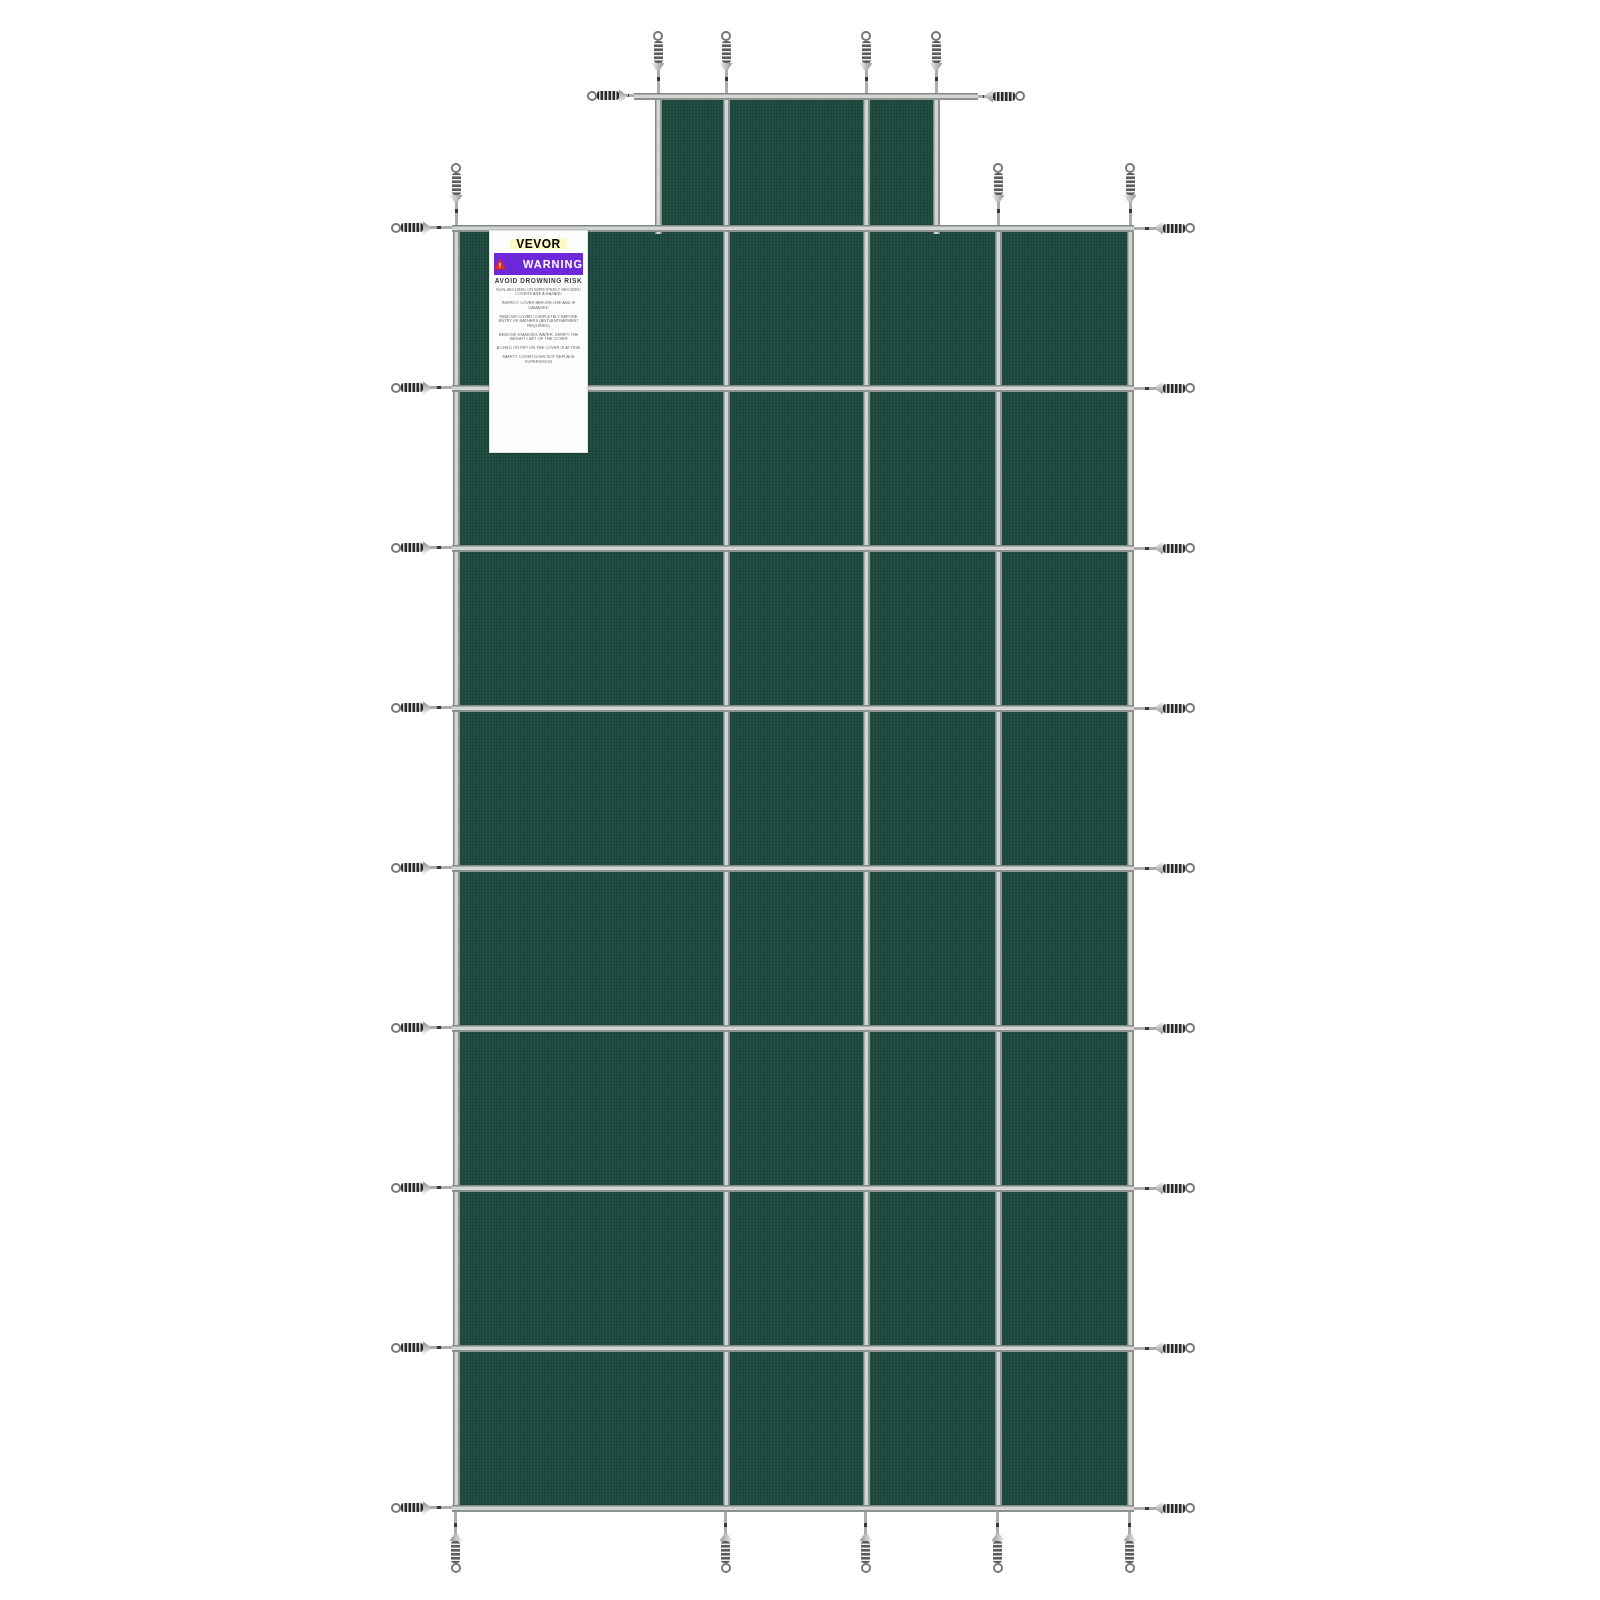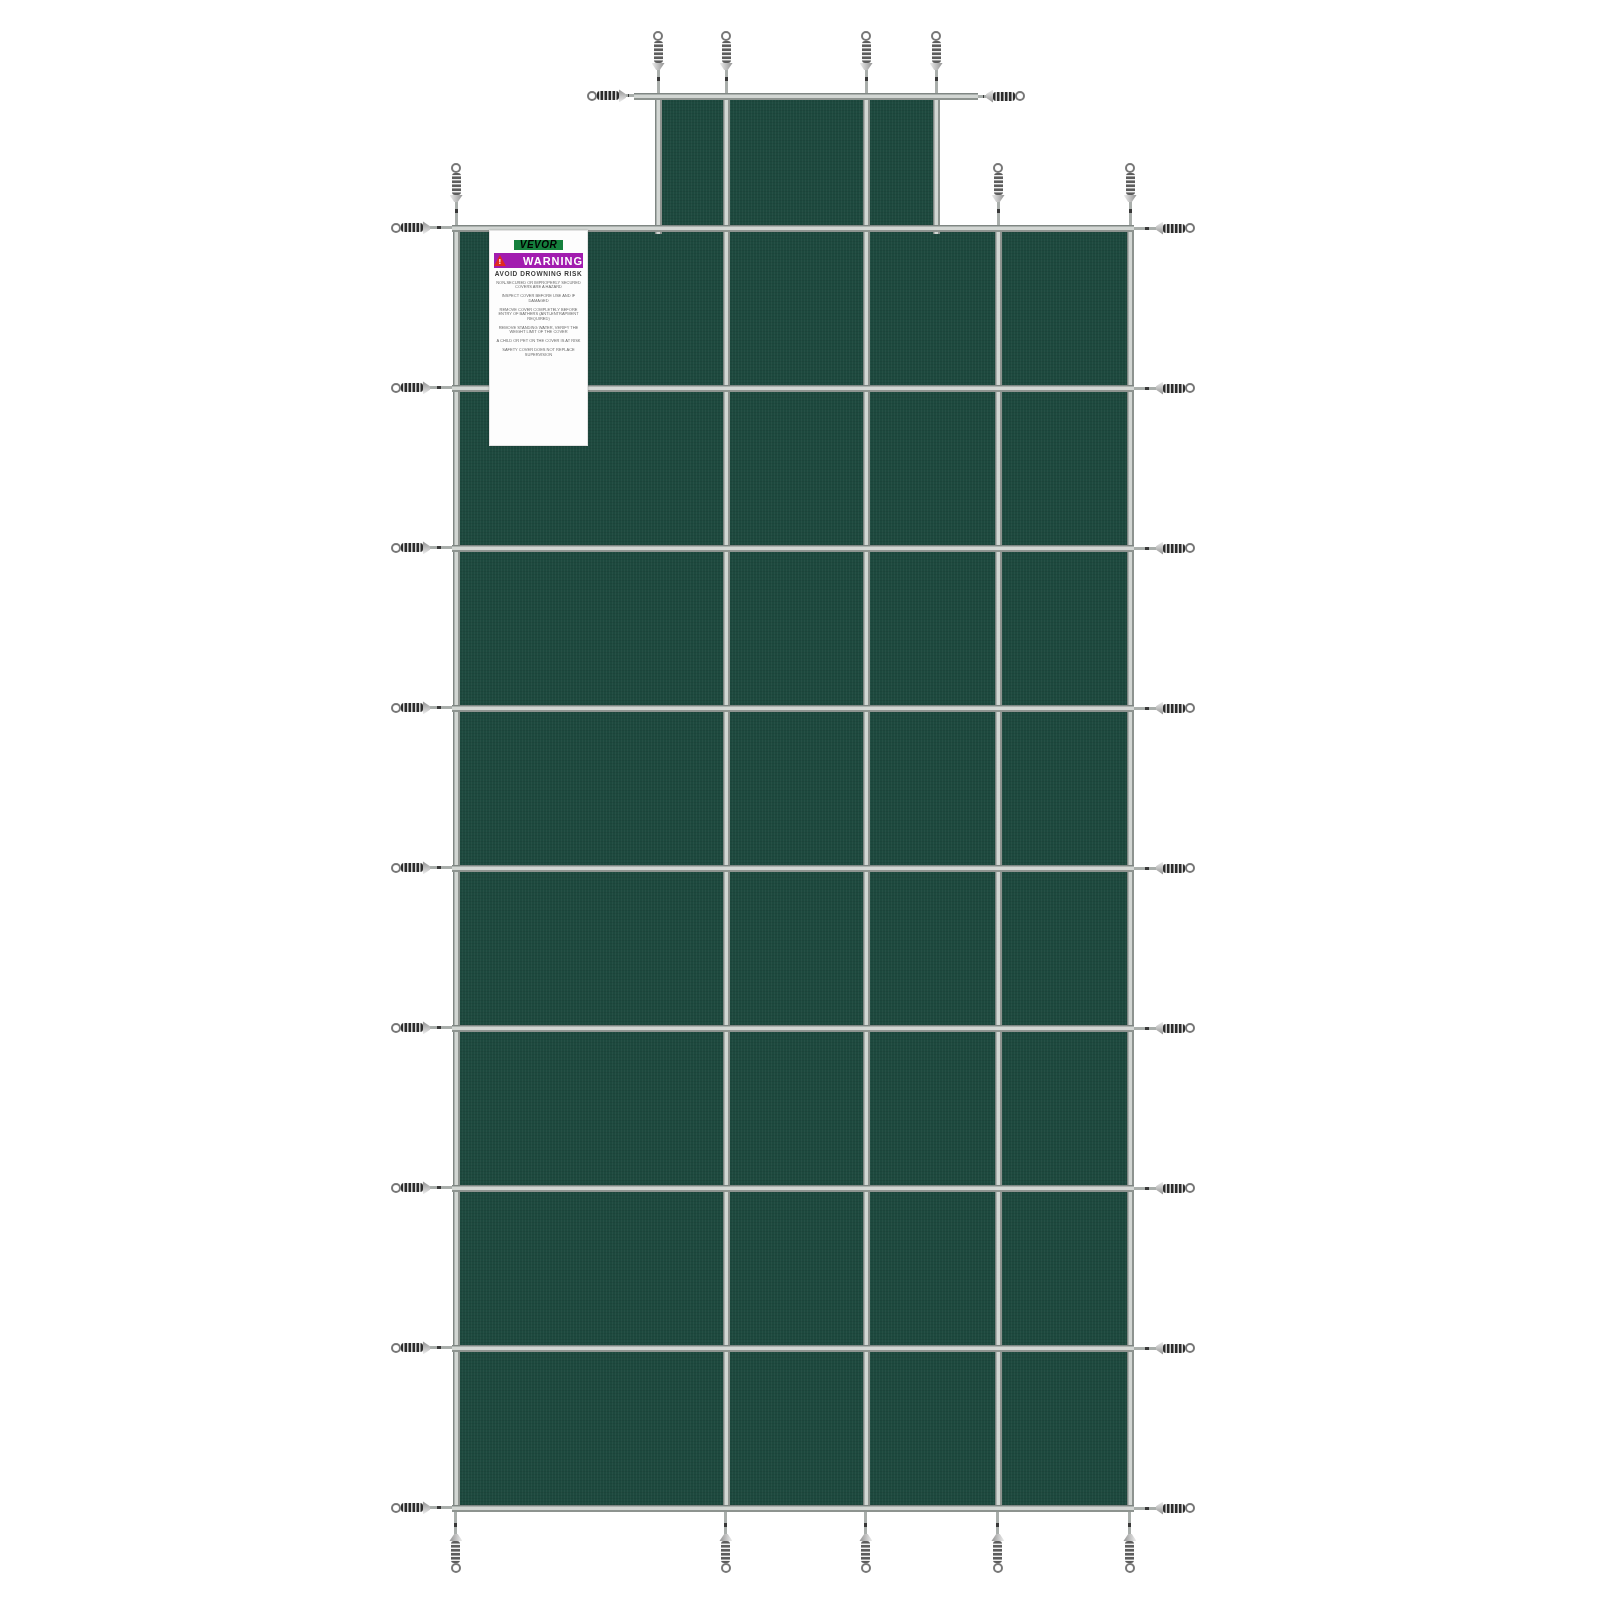--- a/index.html
+++ b/index.html
@@ -30,24 +30,24 @@
   .sp-coil{width:22px;height:9px;flex:0 0 auto;border-radius:3px;
     background:repeating-linear-gradient(90deg,#2b2b2b 0 2px,#8a8a8a 2px 3px,#d6d6d6 3px 4px);}
   .sp-coil.silver{
     background:repeating-linear-gradient(90deg,#5c5c5c 0 2px,#9c9c9c 2px 3px,#efefef 3px 4px);}
   .sp-ring{width:10px;height:10px;flex:0 0 auto;border:2px solid #777;border-radius:50%;
     background:transparent;box-sizing:border-box;}
 
   
   .label{position:absolute;z-index:5;background:#fdfdfd;border:1px solid #e2e2e2;
     box-shadow:0 0 2px rgba(0,0,0,.25);text-align:center;padding:3px 4px;box-sizing:border-box;}
-  .brand{display:inline-block;background:#15803d;color:#000;font-weight:bold;font-style:italic;
-    font-size:10px;line-height:10px;padding:0 6px;letter-spacing:.5px;margin:1px auto 2px;}
-  .warnbar{background:#a21caf;color:#fff;display:flex;align-items:center;justify-content:center;
-    gap:17px;height:15px;margin:1px 0 2px;}
+  .brand{display:inline-block;background:#fef9c3;color:#000;font-weight:bold;
+    font-size:12px;line-height:10px;padding:0 6px;letter-spacing:.5px;margin:1px auto 2px;}
+  .warnbar{background:#6d28d9;color:#fff;display:flex;align-items:center;justify-content:center;
+    gap:17px;height:22px;margin:1px 0 2px;}
   .warnbar .wtitle{font-weight:bold;font-size:11px;letter-spacing:1px;}
   .tri{position:relative;width:12px;height:11px;background:#e02b20;
     clip-path:polygon(50% 0,100% 100%,0 100%);flex:0 0 auto;}
   .tri::after{content:"!";position:absolute;left:50%;top:58%;transform:translate(-50%,-50%);
     color:#fff;font-size:8px;font-weight:bold;}
   .sub{font-size:6.5px;color:#3a3a3a;letter-spacing:.6px;margin:2px 0 3px;font-weight:bold;}
   .fineprint{width:200%;transform:scale(.5);transform-origin:0 0;text-align:center;}
   .fp-line{font-size:8px;line-height:9px;color:#6a6a6a;margin-bottom:9px;}
 </style>
 </head>

